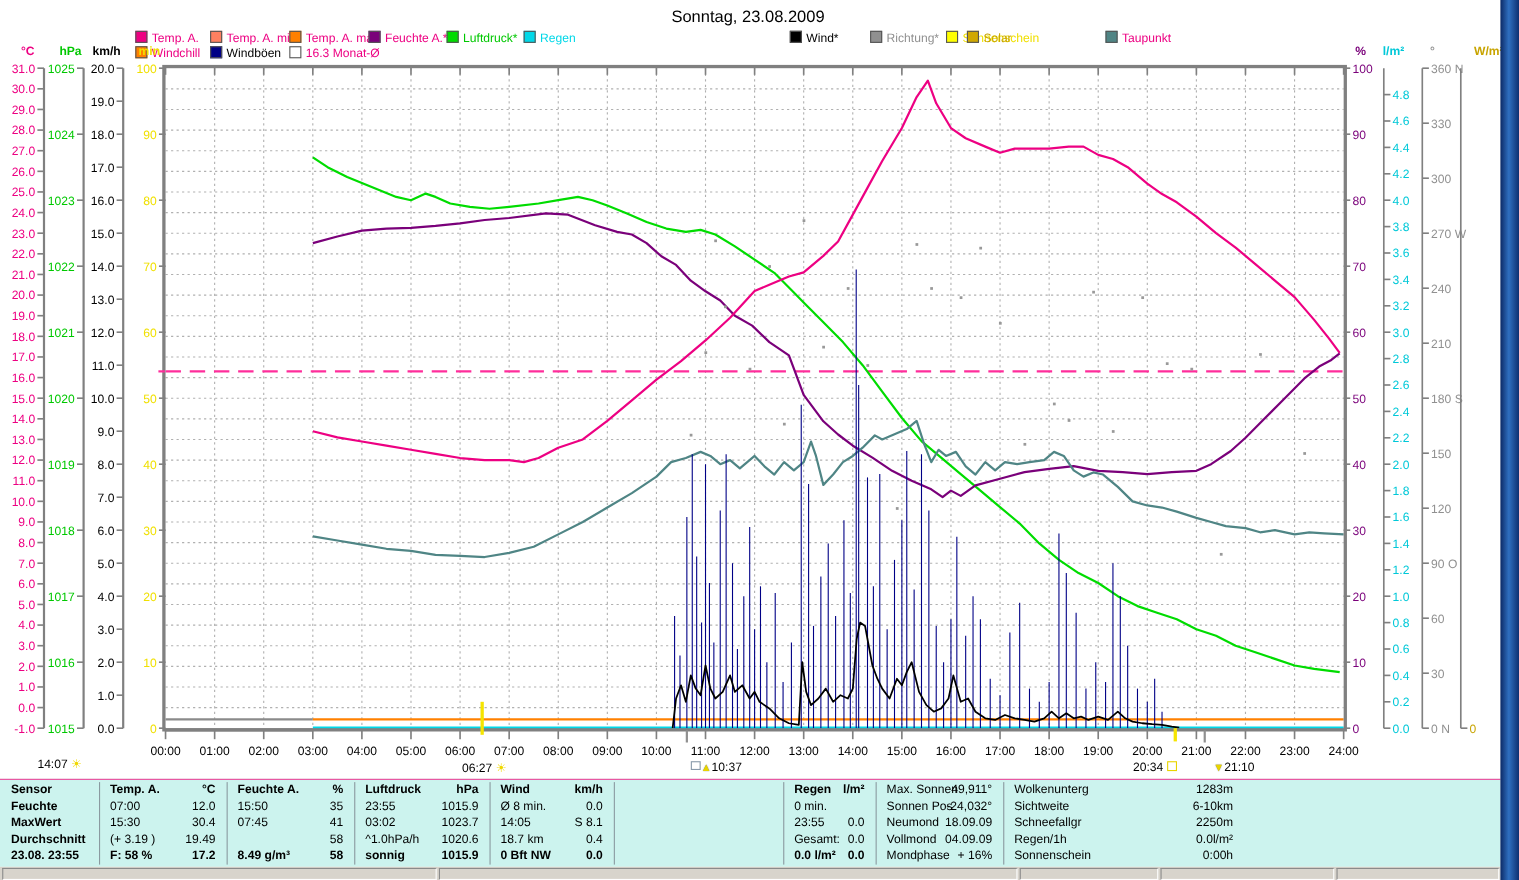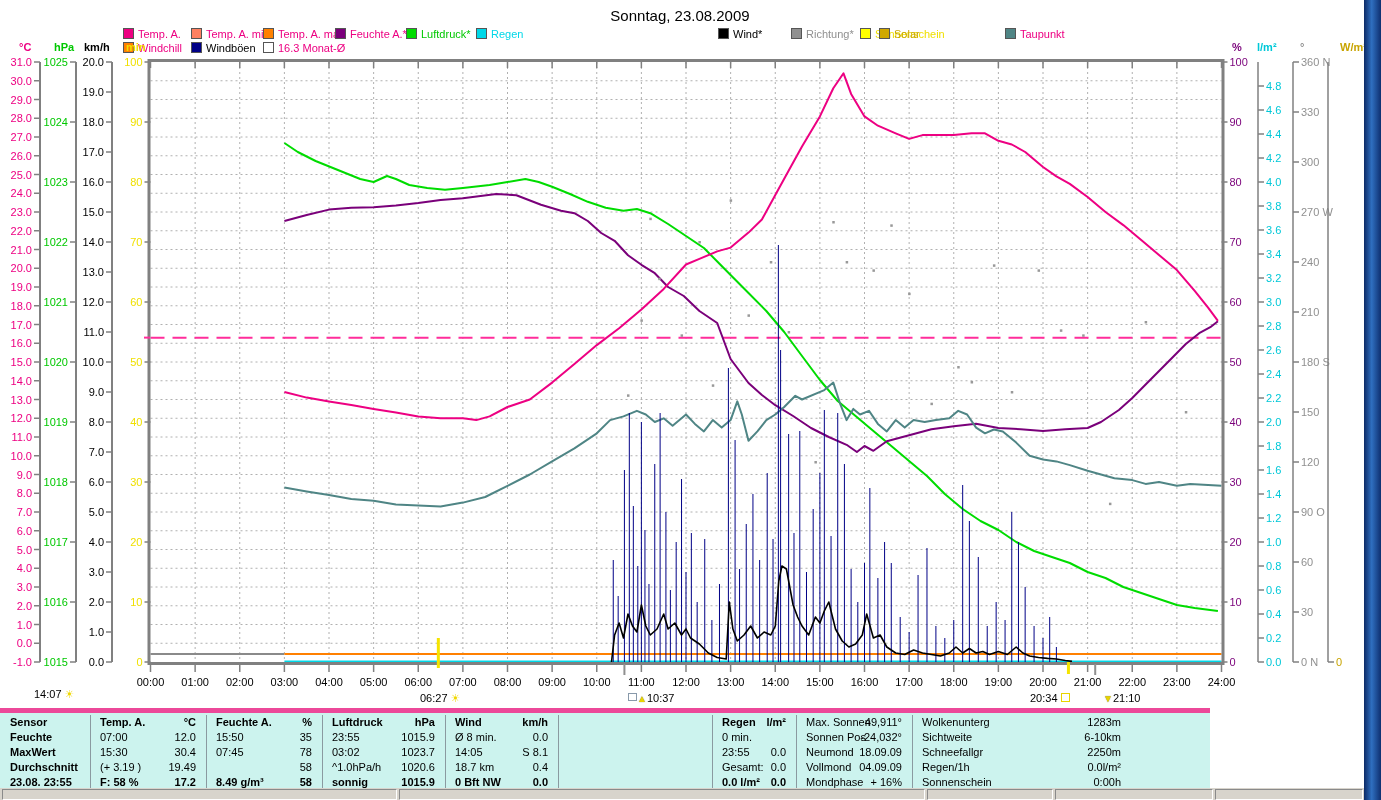--- a/index.html
+++ b/index.html
@@ -8,21 +8,21 @@
   #title{position:absolute;top:7px;left:0;width:1360px;text-align:center;font-size:15px;color:#000;}
   #legend .li{position:absolute;height:12px;font-size:11px;white-space:nowrap;}
   #legend .box{display:inline-block;width:9px;height:9px;margin-right:4px;vertical-align:-1px;border:1px solid #555;}
   #chart-svg{position:absolute;left:0;top:0;}
   .axhdr{position:absolute;top:41px;font-size:11px;font-weight:bold;}
   #annot .an{position:absolute;font-size:11px;color:#000;white-space:nowrap;}
   #annot .sun{color:#f0d800;}
   #annot .sq{display:inline-block;width:7px;height:7px;border:1px solid #e8d400;vertical-align:0px;}
   #annot .arr{color:#e8d400;text-shadow:0 0 1px #555;font-size:10px;}
   #annot .mbox{display:inline-block;width:7px;height:6px;border:1px solid #8899aa;background:#fff;vertical-align:1px;}
-  #wxtable{position:absolute;left:0;top:708px;width:1210px;height:79px;background:#ccf3ee;border-top:5px solid #ec4899;}
+  #wxtable{position:absolute;left:0;top:708px;width:1364px;height:79px;background:#ccf3ee;border-top:1px solid #ec4899;}
   #wxtable .sep{position:absolute;top:2px;bottom:2px;width:1px;background:#8a9aa0;}
   #wxtable .grp{position:absolute;top:0;height:79px;font-size:11px;color:#000;}
   #wxtable .r{position:absolute;left:0;right:0;height:15px;line-height:15px;white-space:nowrap;}
   #wxtable .lab{position:absolute;left:8px;}
   #wxtable .val{position:absolute;right:8px;text-align:right;}
   #wxtable .b{font-weight:bold;}
   #statusbar{position:absolute;left:0;top:788px;width:1364px;height:12px;background:#d8d4cc;}
   #statusbar .seg{position:absolute;top:1px;height:9px;border:1px solid;border-color:#8a8a8a #ffffff #ffffff #8a8a8a;background:#d8d4cc;}
   #desktop-strip{position:absolute;right:0;top:0;width:17px;height:800px;
      background:linear-gradient(90deg,#0c2a66 0%,#2f6fc0 45%,#0e2f70 100%);}
@@ -617,21 +617,21 @@
       <div class="r b" style="top: 2px;">
         <span class="lab">Feuchte A.</span>
         <span class="val">%</span>
       </div>
       <div class="r" style="top: 17px;">
         <span class="lab">15:50</span>
         <span class="val">35</span>
       </div>
       <div class="r" style="top: 32px;">
         <span class="lab">07:45</span>
-        <span class="val">78</span>
+        <span class="val">41</span>
       </div>
       <div class="r" style="top: 47px;">
         <span class="lab"></span>
         <span class="val">58</span>
       </div>
       <div class="r b" style="top: 62px;">
         <span class="lab">8.49 g/m³</span>
         <span class="val">58</span>
       </div>
     </div>

